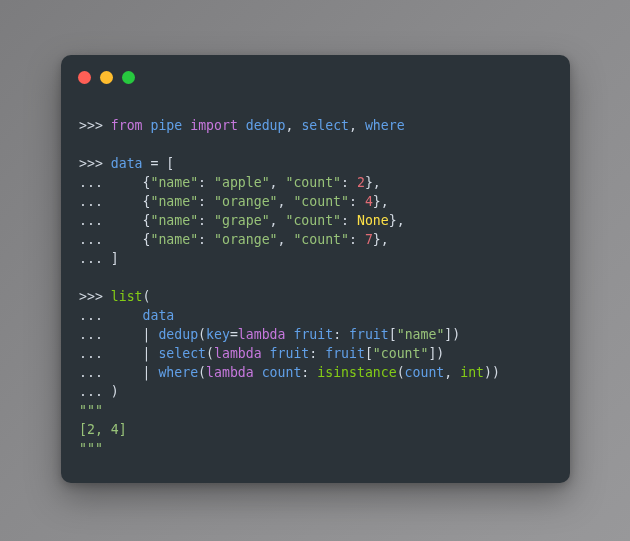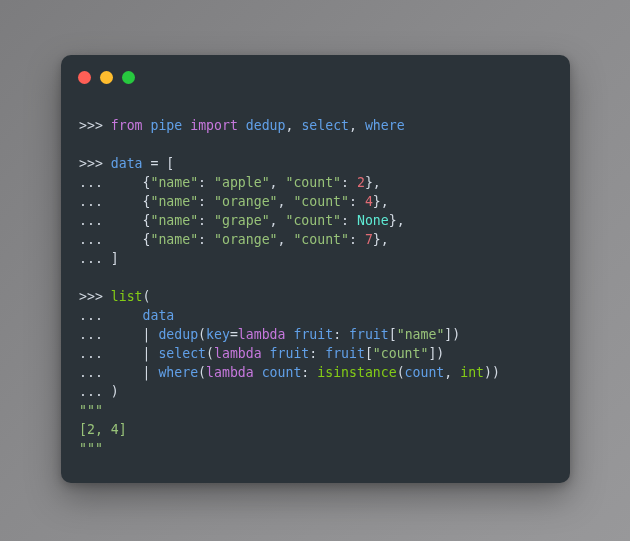--- a/index.html
+++ b/index.html
@@ -81,21 +81,21 @@
   .line.blank { height: 19px; }
 
   
   .t-plain   { color: #d3dae3; }
   .t-prompt  { color: #d3dae3; }
   .t-kw      { color: #c678dd; }
   .t-name    { color: #61a0e8; }
   .t-str     { color: #98c379; }
   .t-num     { color: #e06c75; }
   .t-builtin { color: #84cc16; }
-  .t-const   { color: #5eead4; }
+  .t-const   { color: #fde047; }
   .t-out     { color: #98c379; }
 </style>
 </head>
 <body>
 
 <div class="stage">
 
   <div class="window">
 
     <div class="titlebar">

